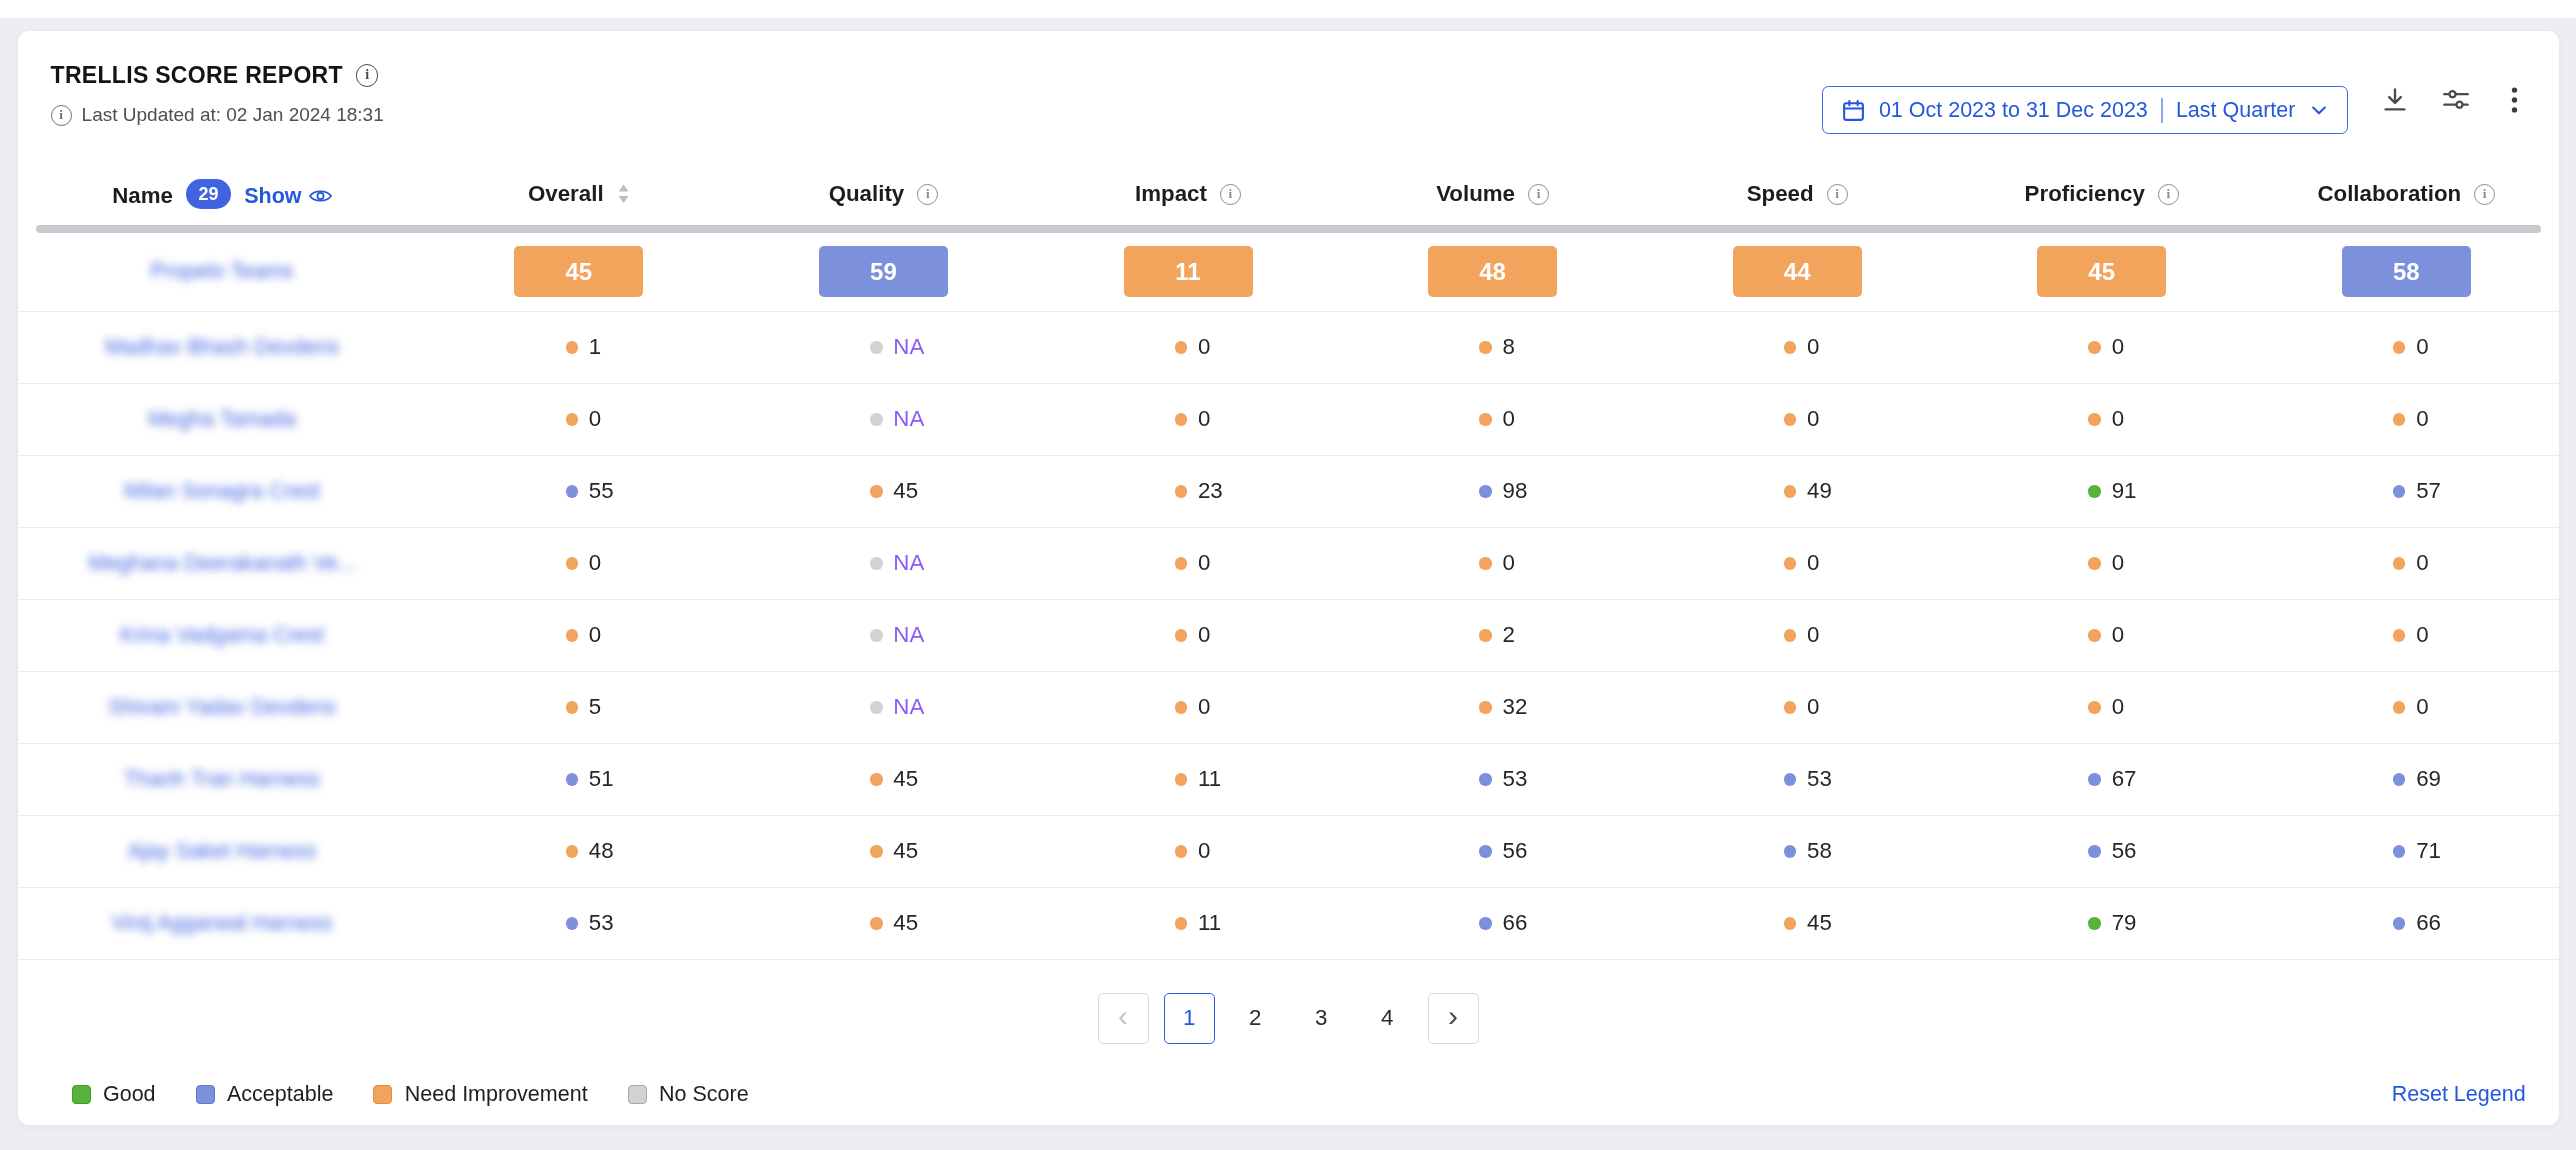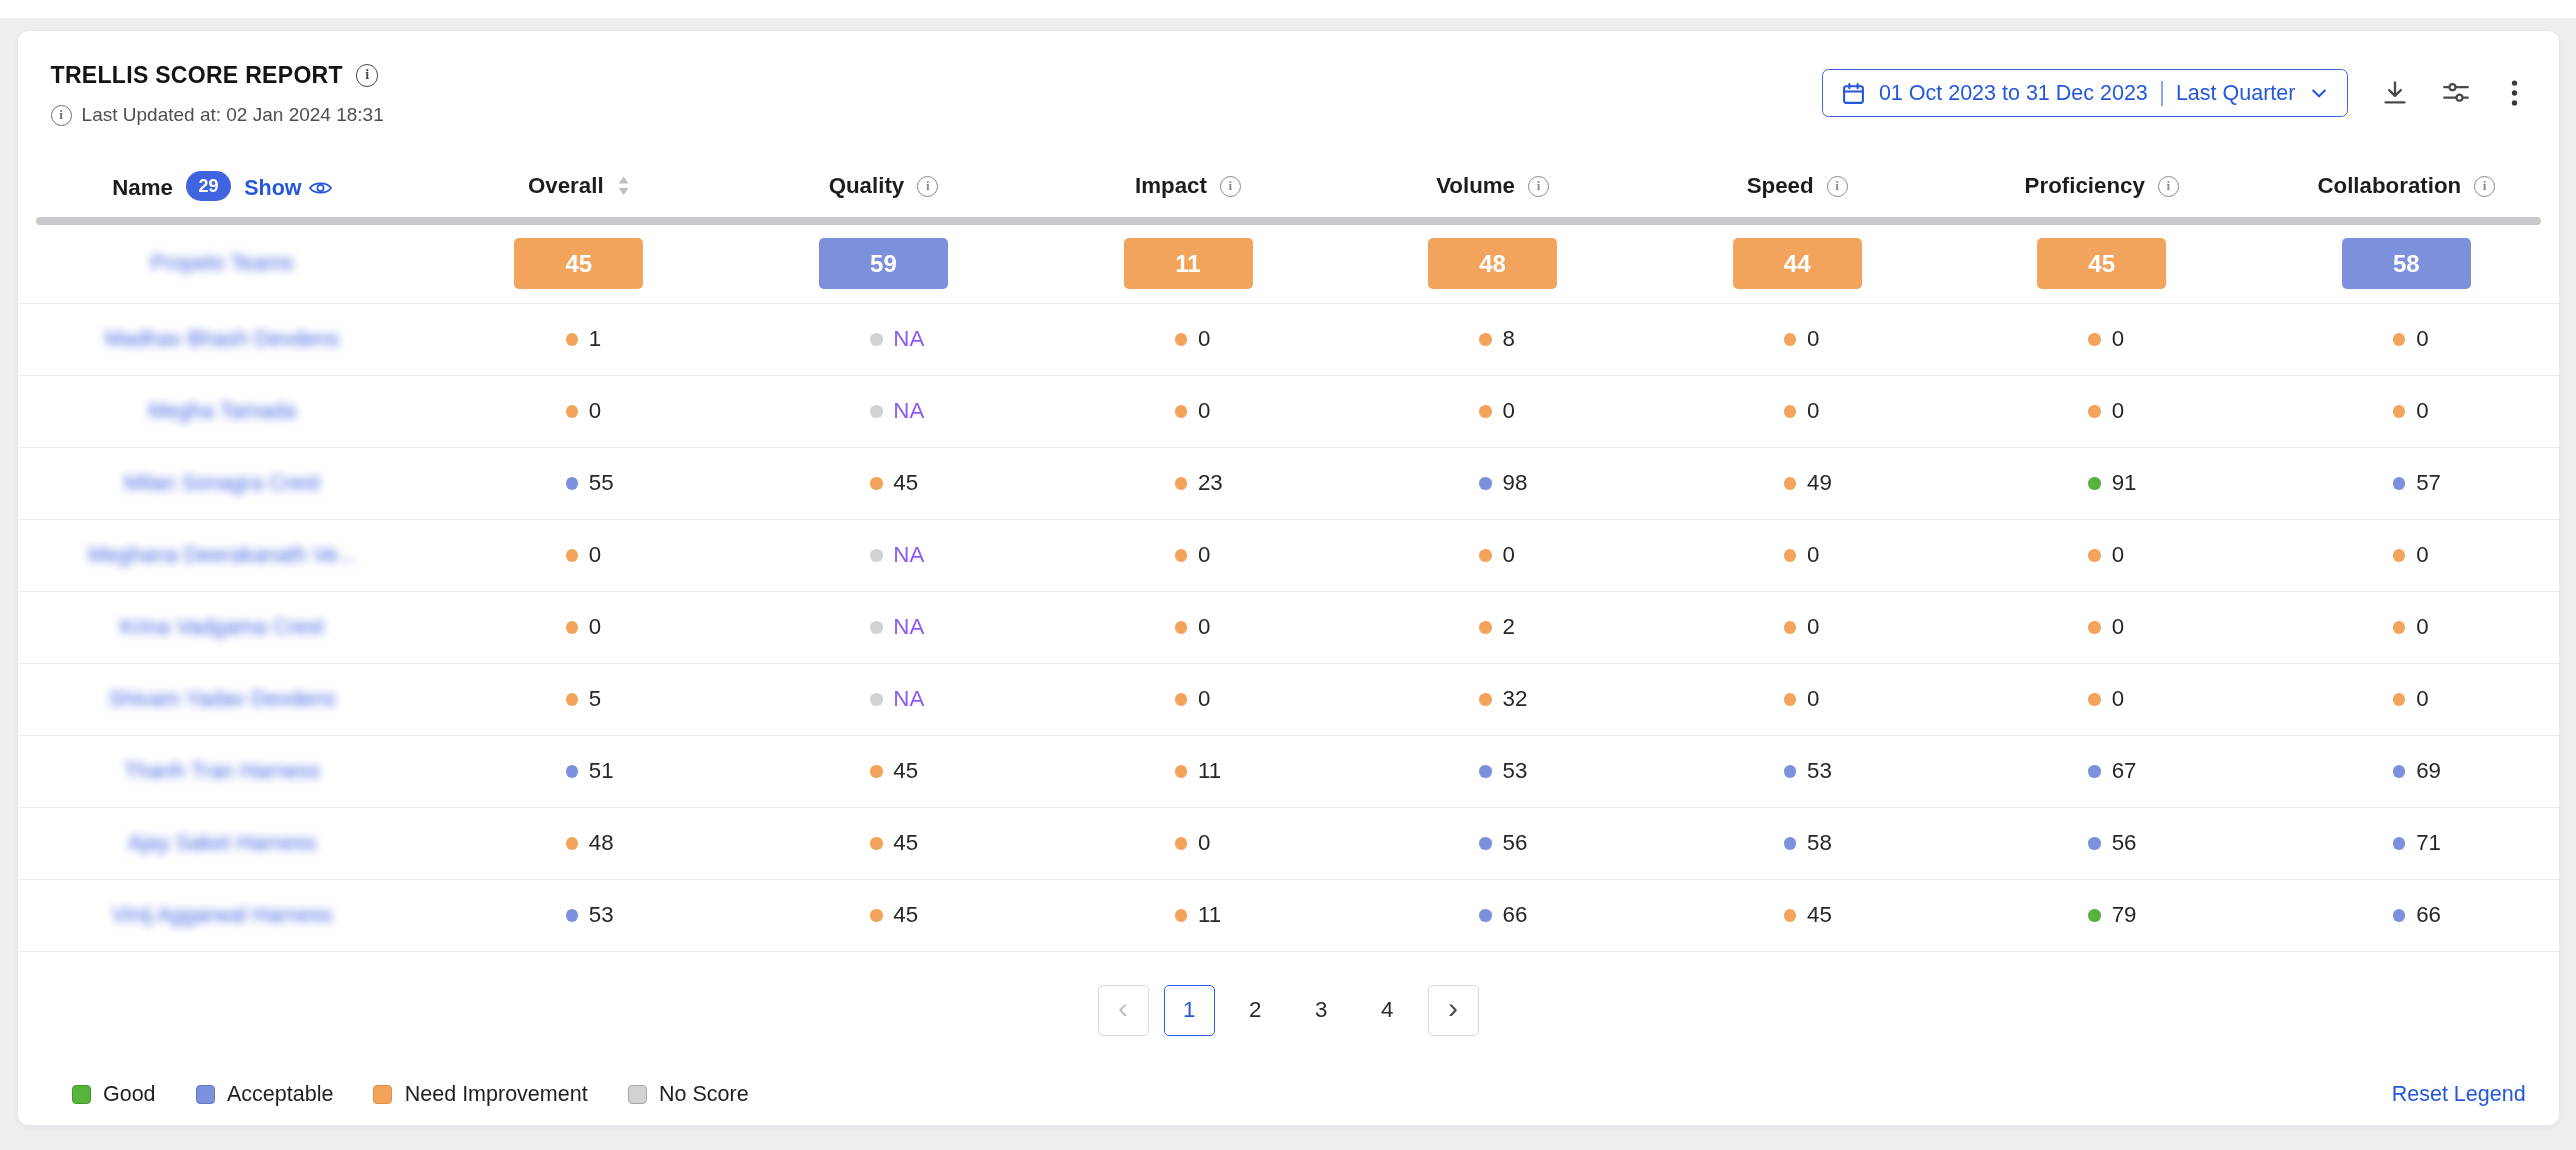--- a/index.html
+++ b/index.html
@@ -23,21 +23,21 @@
   .title { font-size:23px; font-weight:700; letter-spacing:0.3px; color:#141414; }
   .info-circle {
     display:inline-flex; align-items:center; justify-content:center;
     border:1.7px solid; border-radius:50%; font-style:normal; flex:0 0 auto;
     font-family:"Liberation Serif", serif; font-weight:600; line-height:1;
   }
   .title-info { width:22.3px; height:22.3px; color:#4a4a4a; font-size:14px; cursor:pointer; }
   .updated-row { display:flex; align-items:center; gap:10px; margin-top:15px; color:#4f4f4f; }
   .upd-info { width:21px; height:21px; color:#6d6d6d; font-size:13.2px; }
   .updated-text { font-size:19px; }
-  .head-right { display:flex; align-items:center; margin-top:7px; }
+  .head-right { display:flex; align-items:flex-start; margin-top:24px; }
   .date-btn {
     display:flex; align-items:center; gap:13.2px; height:48px; padding:0 18px;
     background:#ffffff; border:1.7px solid #3D63DD; border-radius:6.6px;
     color:#2457DB; font-size:21.5px; font-family:inherit; cursor:pointer; white-space:nowrap;
   }
   .date-divider { width:1.7px; height:25px; background:#8FA5EC; }
   .icon-btn { background:none; border:none; cursor:pointer; margin-left:33px; display:flex; align-items:center; padding:0; }
 
   
   .table { margin-top:36px; }

